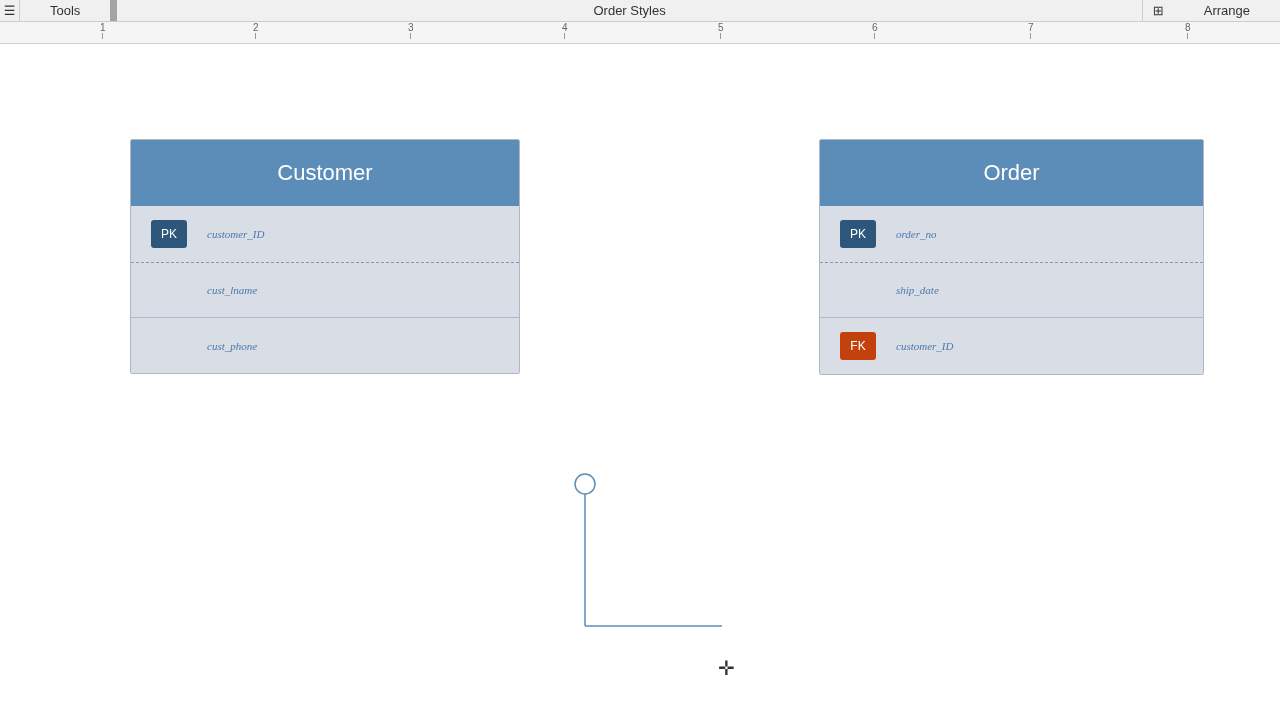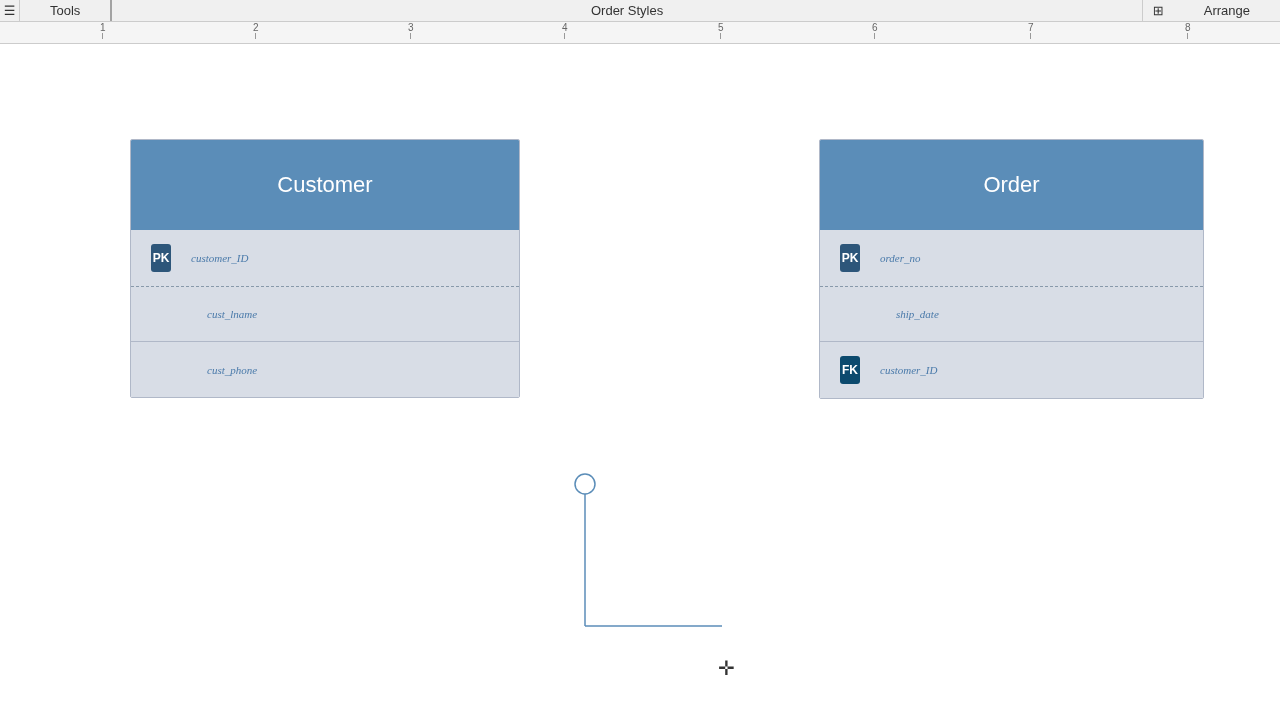--- a/index.html
+++ b/index.html
@@ -20,21 +20,21 @@
       height: 22px;
       background: #f0f0f0;
       border-bottom: 1px solid #ccc;
       font-size: 13px;
       color: #333;
       position: relative;
     }
 
     .toolbar-item {
       padding: 0 30px;
-      border-right: 2px solid #a3a3a3;
+      border-right: 7px solid #a3a3a3;
       height: 100%;
       display: flex;
       align-items: center;
     }
 
     .toolbar-icon {
       width: 20px;
       height: 100%;
       display: flex;
       align-items: center;
@@ -86,21 +86,21 @@
       overflow: hidden;
       min-width: 200px;
     }
 
     .erd-table-header {
       background: #5b8db8;
       color: #ffffff;
       text-align: center;
       font-size: 22px;
       font-weight: normal;
-      padding: 32px 10px;
+      padding: 20px 10px;
     }
 
     .erd-table-body {
       background: #d8dde6;
     }
 
     .erd-row {
       display: flex;
       align-items: center;
       padding: 14px 20px;
@@ -113,36 +113,36 @@
     }
 
     .erd-row-separator {
       border-bottom: 1px solid #b0b8c8;
     }
 
     .key-badge {
       display: inline-flex;
       align-items: center;
       justify-content: center;
-      width: 20px;
+      width: 36px;
       height: 28px;
       border-radius: 3px;
       font-size: 12px;
-      font-weight: bold;
+      font-weight: normal;
       color: #fff;
       margin-right: 20px;
       flex-shrink: 0;
     }
 
     .pk-badge {
       background: #2d567a;
     }
 
     .fk-badge {
-      background: #0c4a6e;
+      background: #c2410c;
     }
 
     .field-name {
       color: #4a7aaa;
       font-size: 11px;
       font-style: italic;
       font-family: Liberation Serif, serif;
     }
 
     

